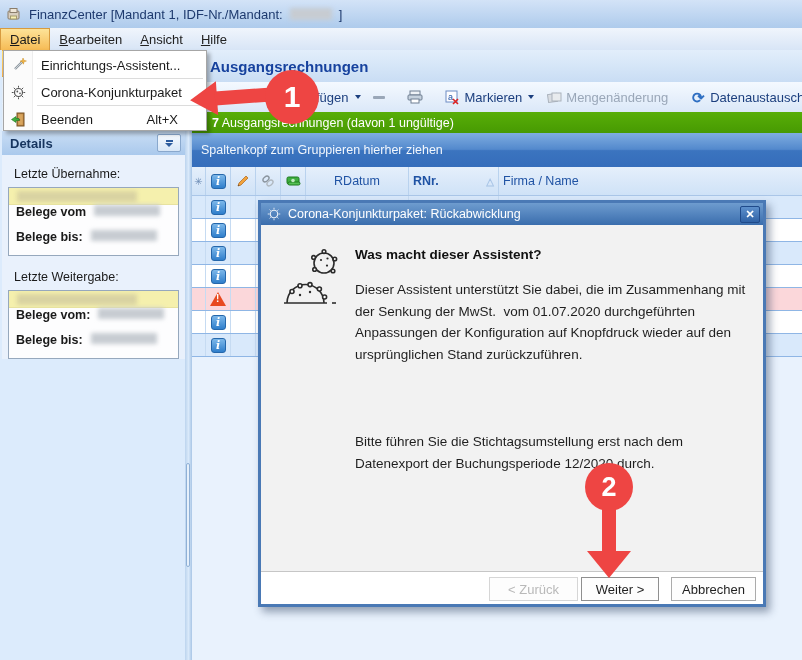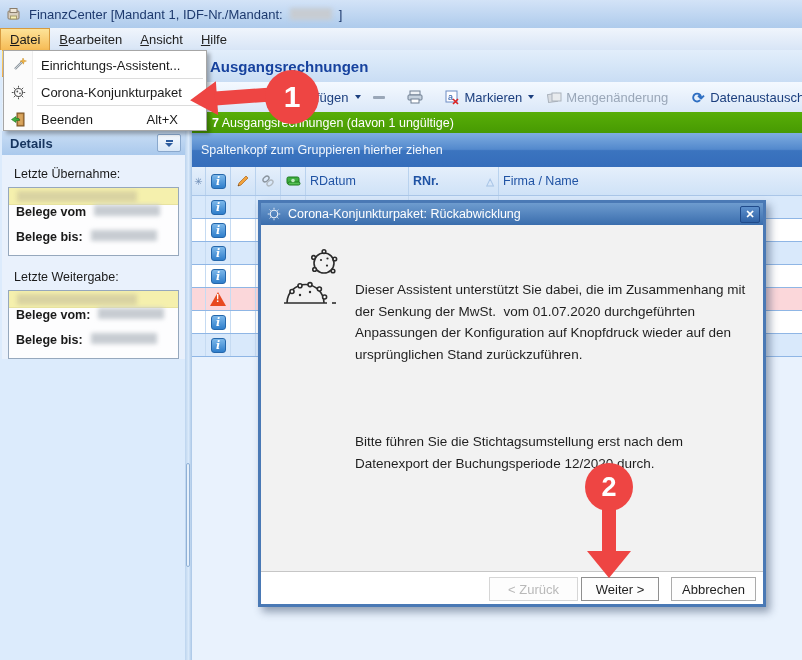--- a/index.html
+++ b/index.html
@@ -94,21 +94,21 @@
   .statusbar .sb-arrow{width:0;height:0;border-top:4px solid transparent;border-bottom:4px solid transparent;border-left:5px solid #d9ecc2;}
   .groupbar{
     height:34px;background:linear-gradient(#7fade0 0%,#5389cd 48%,#3b74bf 52%,#356dbb 100%);
     color:#f2f7fd;font-size:12.5px;display:flex;align-items:center;padding-left:9px;
   }
   
   .thead{height:29px;background:linear-gradient(#e5effb,#cfe2f7);display:flex;border-bottom:1px solid #aac6e8;font-size:12.5px;color:#2053a4;}
   .th{display:flex;align-items:center;border-right:1px solid #b9d2ee;padding:0 4px;}
   .th.ind{width:14px;justify-content:center;padding:0;color:#6d8cb5;font-size:10px;}
   .th.ico{width:25px;justify-content:center;padding:0;}
-  .th.rdatum{width:103px;justify-content:flex-start;}
+  .th.rdatum{width:103px;justify-content:center;}
   .th.rnr{width:90px;justify-content:space-between;gap:14px;font-weight:bold;}
   .th.firma{flex:1;border-right:none;}
   .sortglyph{color:#a8c4e6;font-size:10px;}
   .trow{height:23px;display:flex;border-bottom:1px solid #8fb6e5;}
   .trow .td{border-right:1px solid #c6dbf2;height:100%;display:flex;align-items:center;justify-content:center;}
   .td.ind{width:14px;}
   .td.ico{width:25px;}
   .td.c-rdatum{width:103px;}
   .td.c-rnr{width:90px;}
   .td.c-firma{flex:1;border-right:none;}
@@ -554,20 +554,21 @@
             <circle cx="27" cy="37.6" r="2" fill="#fff"></circle>
             <circle cx="36.4" cy="42" r="2" fill="#fff"></circle>
             <circle cx="41.6" cy="50" r="2" fill="#fff"></circle>
             <circle cx="17" cy="48" r="1.2" fill="#2c2c2c" stroke="none"></circle>
             <circle cx="27" cy="45" r="1.2" fill="#2c2c2c" stroke="none"></circle>
             <line x1="1" y1="56" x2="44" y2="56"></line>
             <line x1="49" y1="56" x2="53" y2="56"></line>
           </g>
         </svg>
       </span>
+      <div class="dlg-heading">Was macht dieser Assistent?</div>
       <div class="dlg-p p1">Dieser Assistent unterstützt Sie dabei, die im Zusammenhang mit der Senkung der MwSt.  vom 01.07.2020 durchgeführten Anpassungen der Konfiguration auf Knopfdruck wieder auf den ursprünglichen Stand zurückzuführen.</div>
       <div class="dlg-p p2">Bitte führen Sie die Stichtagsumstellung erst nach dem Datenexport der Buchungsperiode 12/2020 durch.</div>
     </div>
     <div class="dlg-footer">
       <div class="dbtn back">&lt; Zurück</div>
       <div class="dbtn next">Weiter &gt;</div>
       <div class="dbtn cancel">Abbrechen</div>
     </div>
   </div>
 

